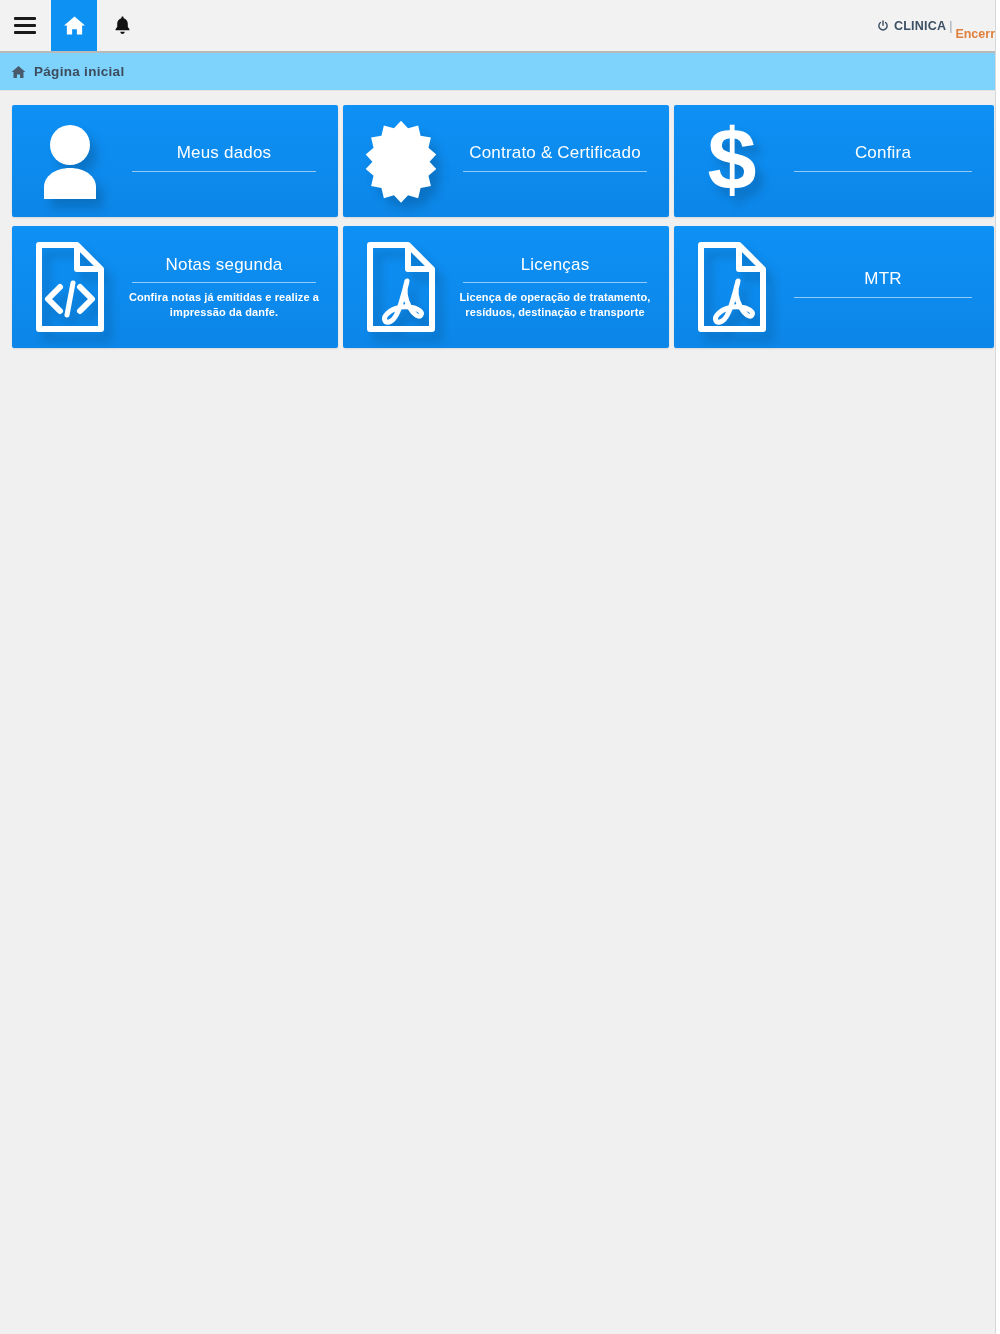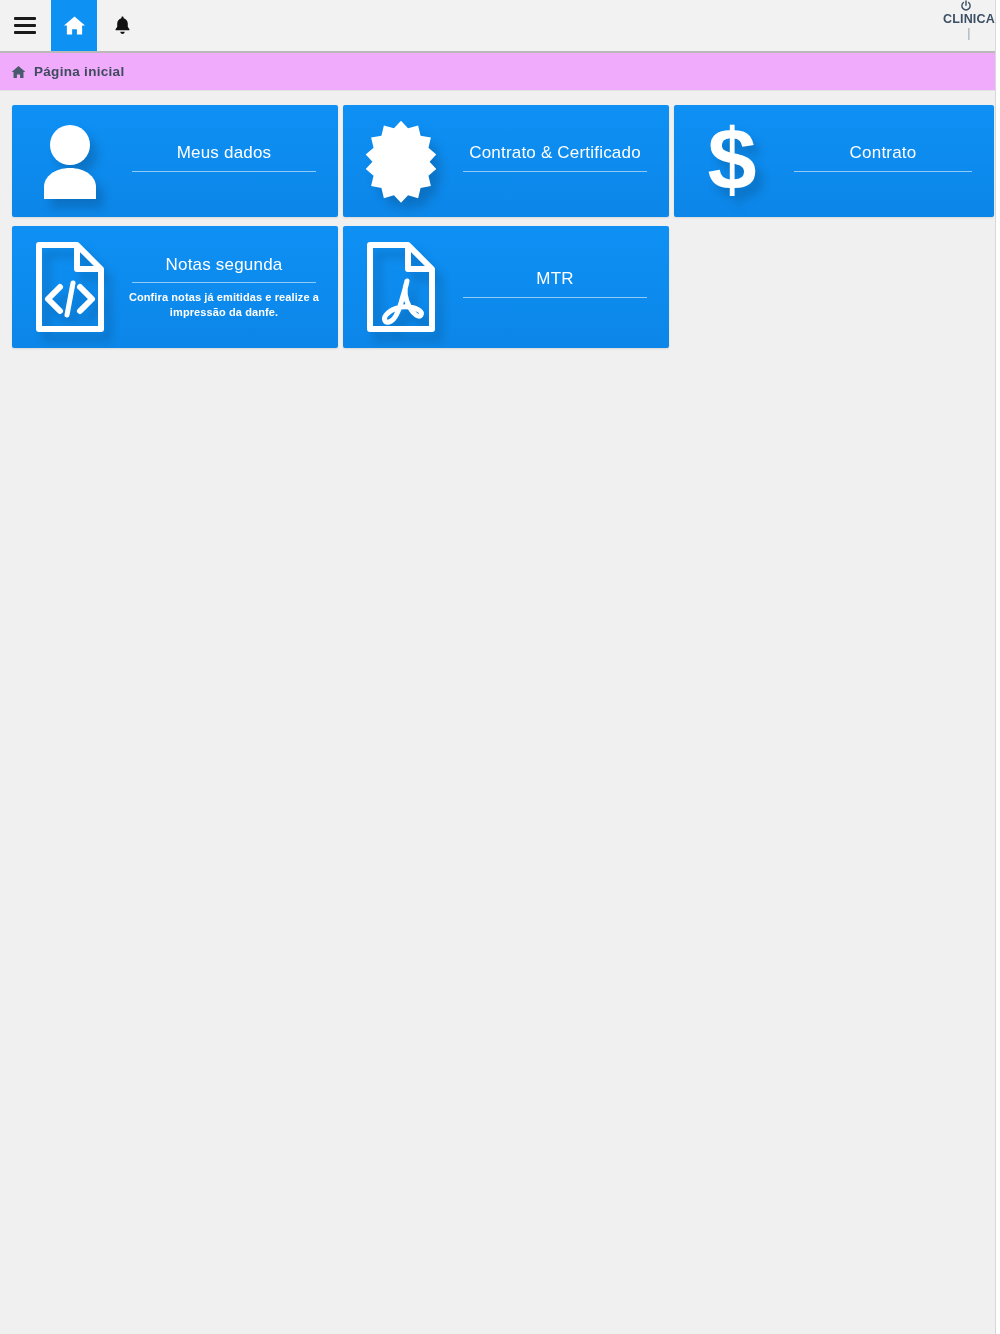--- a/index.html
+++ b/index.html
@@ -71,31 +71,30 @@
 
   .nav-right {
     margin-left: auto;
     display: flex;
     align-items: center;
     padding-right: 0px;
     font-size: 12.5px;
     white-space: nowrap;
     overflow: hidden;
     max-width: 130px;
-    flex-direction: column;
   }
   .power-glyph { width: 12px; height: 12px; margin-right: 5px; flex: 0 0 auto; }
   .user-name { color: #3c4f63; font-weight: 600; letter-spacing: .2px; }
   .sep { color: #9aa7b3; margin: 0 3px; }
   .logout-link { color: #e0803c; font-weight: 600; text-decoration: none; margin-top: 16px; }
 
   
   .breadcrumb-bar {
     height: 38px;
-    background: #f0abfc;
+    background: #7dd3fc;
     display: flex;
     align-items: center;
     padding-left: 11px;
     border-bottom: 1px solid #e3e3e3;
     text-align: right;
   }
   .bc-home { width: 15px; height: 14px; margin-right: 8px; }
   .bc-text {
     color: #3d4b5c;
     font-size: 13.5px;
@@ -242,21 +241,21 @@
         </div>
       </div>
 
       <div class="card">
         <div class="card-icon">
           <svg width="62" height="88" viewBox="0 0 62 92">
             <text x="31" y="76" text-anchor="middle" fill="#ffffff" font-family="Liberation Sans, sans-serif" font-size="92" font-weight="700">$</text>
           </svg>
         </div>
         <div class="card-body">
-          <div class="card-title">Contrato</div>
+          <div class="card-title">Confira</div>
           <div class="card-rule"></div>
         </div>
       </div>
 
       <div class="card row2">
         <div class="card-icon">
           <svg width="74" height="92" viewBox="0 0 74 92">
             <path fill="none" stroke="#ffffff" stroke-width="6" stroke-linejoin="round" d="M6 4h38l24 24v60H6z"></path>
             <path fill="none" stroke="#ffffff" stroke-width="6" stroke-linejoin="round" d="M44 4v24h24"></path>
             <path fill="none" stroke="#ffffff" stroke-width="6" stroke-linecap="round" stroke-linejoin="round" d="M27 46 15 58l12 12"></path>
@@ -264,30 +263,44 @@
             <path fill="none" stroke="#ffffff" stroke-width="5" stroke-linecap="round" d="M40 42 34 74"></path>
           </svg>
         </div>
         <div class="card-body">
           <div class="card-title">Notas segunda</div>
           <div class="card-rule"></div>
           <div class="card-desc">Confira notas já emitidas e realize a impressão da danfe.</div>
         </div>
       </div>
 
-
       <div class="card row2">
         <div class="card-icon">
           <svg width="74" height="92" viewBox="0 0 74 92">
             <path fill="none" stroke="#ffffff" stroke-width="6" stroke-linejoin="round" d="M6 4h38l24 24v60H6z"></path>
             <path fill="none" stroke="#ffffff" stroke-width="6" stroke-linejoin="round" d="M44 4v24h24"></path>
             <path fill="none" stroke="#ffffff" stroke-width="5" stroke-linecap="round" stroke-linejoin="round" d="M43 40c-4 10-1 20 3 27 4 7 9 10 11 7 2-3-3-7-12-8-9-1-18 2-23 8-3 4-1 8 3 7 5-1 9-9 12-19 2-8 5-16 6-22z"></path>
           </svg>
         </div>
         <div class="card-body">
+          <div class="card-title">Licenças</div>
+          <div class="card-rule"></div>
+          <div class="card-desc">Licença de operação de tratamento, resíduos, destinação e transporte</div>
+        </div>
+      </div>
+
+      <div class="card row2">
+        <div class="card-icon">
+          <svg width="74" height="92" viewBox="0 0 74 92">
+            <path fill="none" stroke="#ffffff" stroke-width="6" stroke-linejoin="round" d="M6 4h38l24 24v60H6z"></path>
+            <path fill="none" stroke="#ffffff" stroke-width="6" stroke-linejoin="round" d="M44 4v24h24"></path>
+            <path fill="none" stroke="#ffffff" stroke-width="5" stroke-linecap="round" stroke-linejoin="round" d="M43 40c-4 10-1 20 3 27 4 7 9 10 11 7 2-3-3-7-12-8-9-1-18 2-23 8-3 4-1 8 3 7 5-1 9-9 12-19 2-8 5-16 6-22z"></path>
+          </svg>
+        </div>
+        <div class="card-body">
           <div class="card-title">MTR</div>
           <div class="card-rule"></div>
         </div>
       </div>
 
     </div>
   </div>
 </div>
 
 <div class="right-strip"></div>

